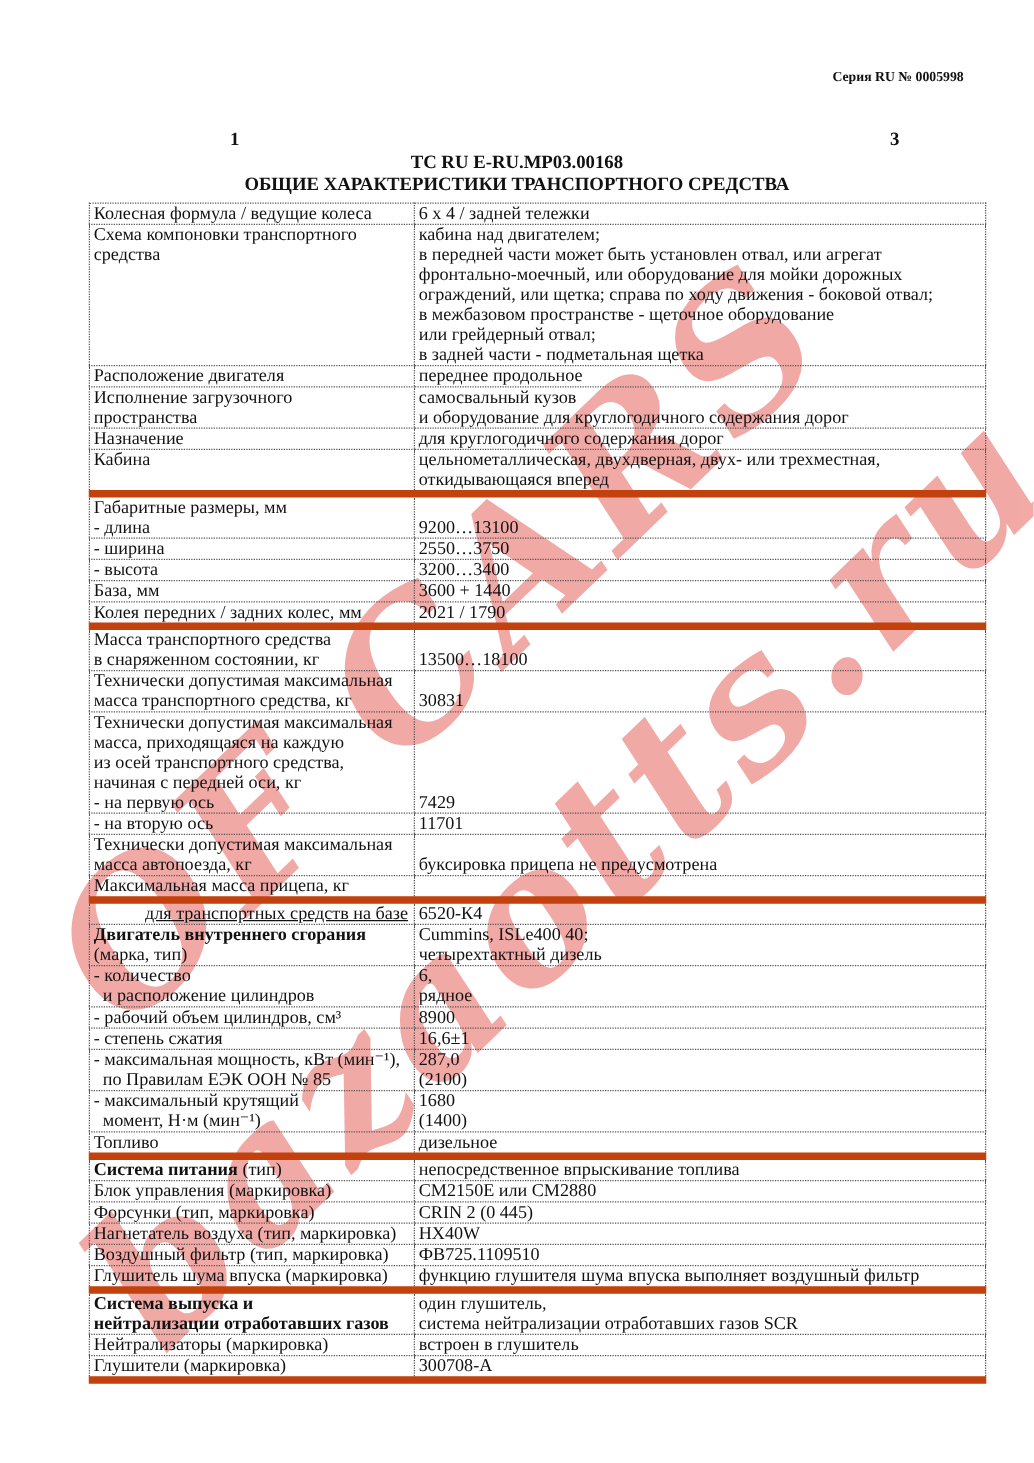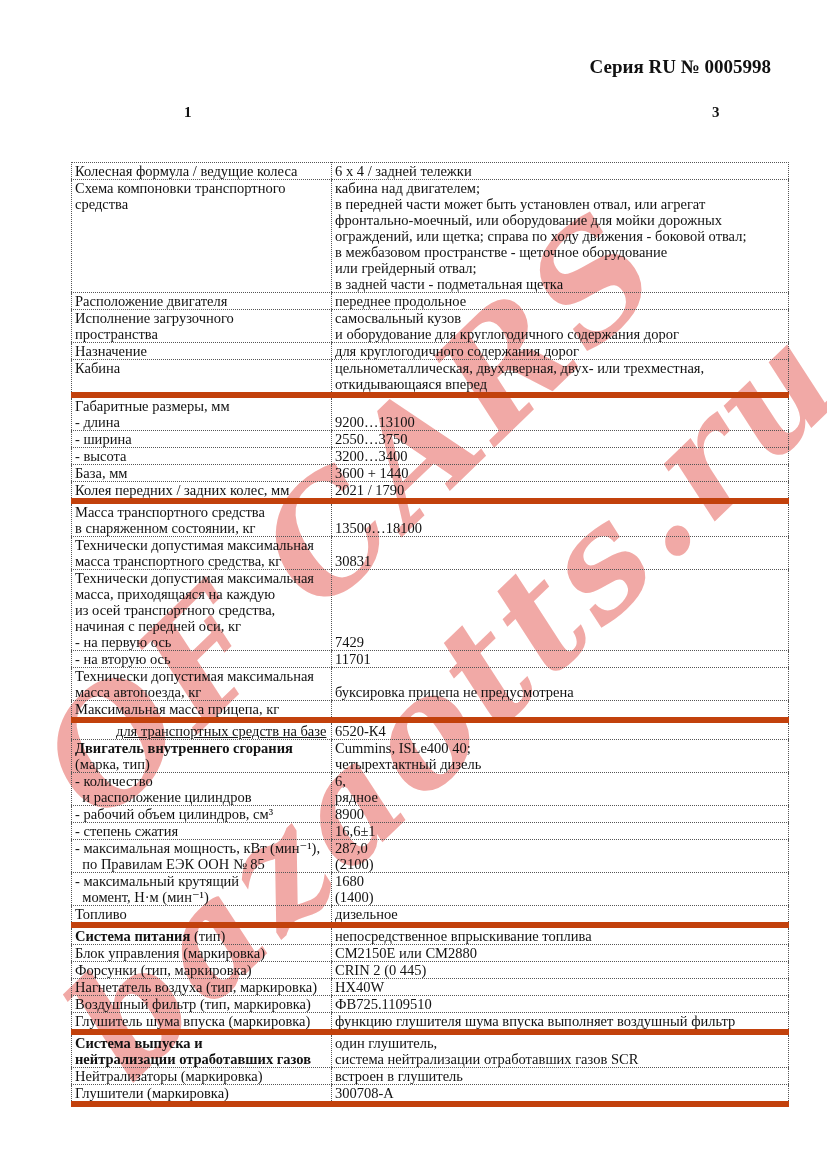--- a/index.html
+++ b/index.html
@@ -16,21 +16,21 @@
     pointer-events:none;
   }
   .watermark text{
     font-family:"DejaVu Serif","Liberation Serif",serif;
     font-weight:bold;font-style:italic;
     opacity:0.50;
     letter-spacing:6px;
   }
   .serial{
     position:absolute;top:56px;right:56px;z-index:1;
-    font-weight:bold;font-size:19px;
+    font-weight:bold;font-size:11px;
   }
   .pagenum{
     position:absolute;top:104px;z-index:1;
     font-weight:bold;font-size:15px;
   }
   .pagenum-left{left:184px;}
   .pagenum-right{left:712px;}
   .doc-title{
     position:absolute;top:121px;left:0;width:100%;z-index:1;
     text-align:center;font-weight:bold;font-size:15px;line-height:18px;
@@ -70,20 +70,24 @@
       <text x="462" y="561" text-anchor="middle" font-size="148" fill="#e4564f">OF CARS</text>
       <text x="408" y="767" text-anchor="middle" font-size="148" fill="#e4564f">bazaotts.ru</text>
     </g>
   </svg>
 
   <div class="serial">Серия RU № 0005998</div>
 
   <div class="pagenum pagenum-left">1</div>
   <div class="pagenum pagenum-right">3</div>
 
+  <div class="doc-title">
+    <div>ТС RU E-RU.MP03.00168</div>
+    <div>ОБЩИЕ ХАРАКТЕРИСТИКИ ТРАНСПОРТНОГО СРЕДСТВА</div>
+  </div>
 
   <table class="chars">
     <colgroup>
         <col style="width:260px">
         <col>
       </colgroup>
     <tbody>
   <tr>
     <td class="lab">Колесная формула / ведущие колеса</td>
     <td class="val">6 х 4 / задней тележки</td>

